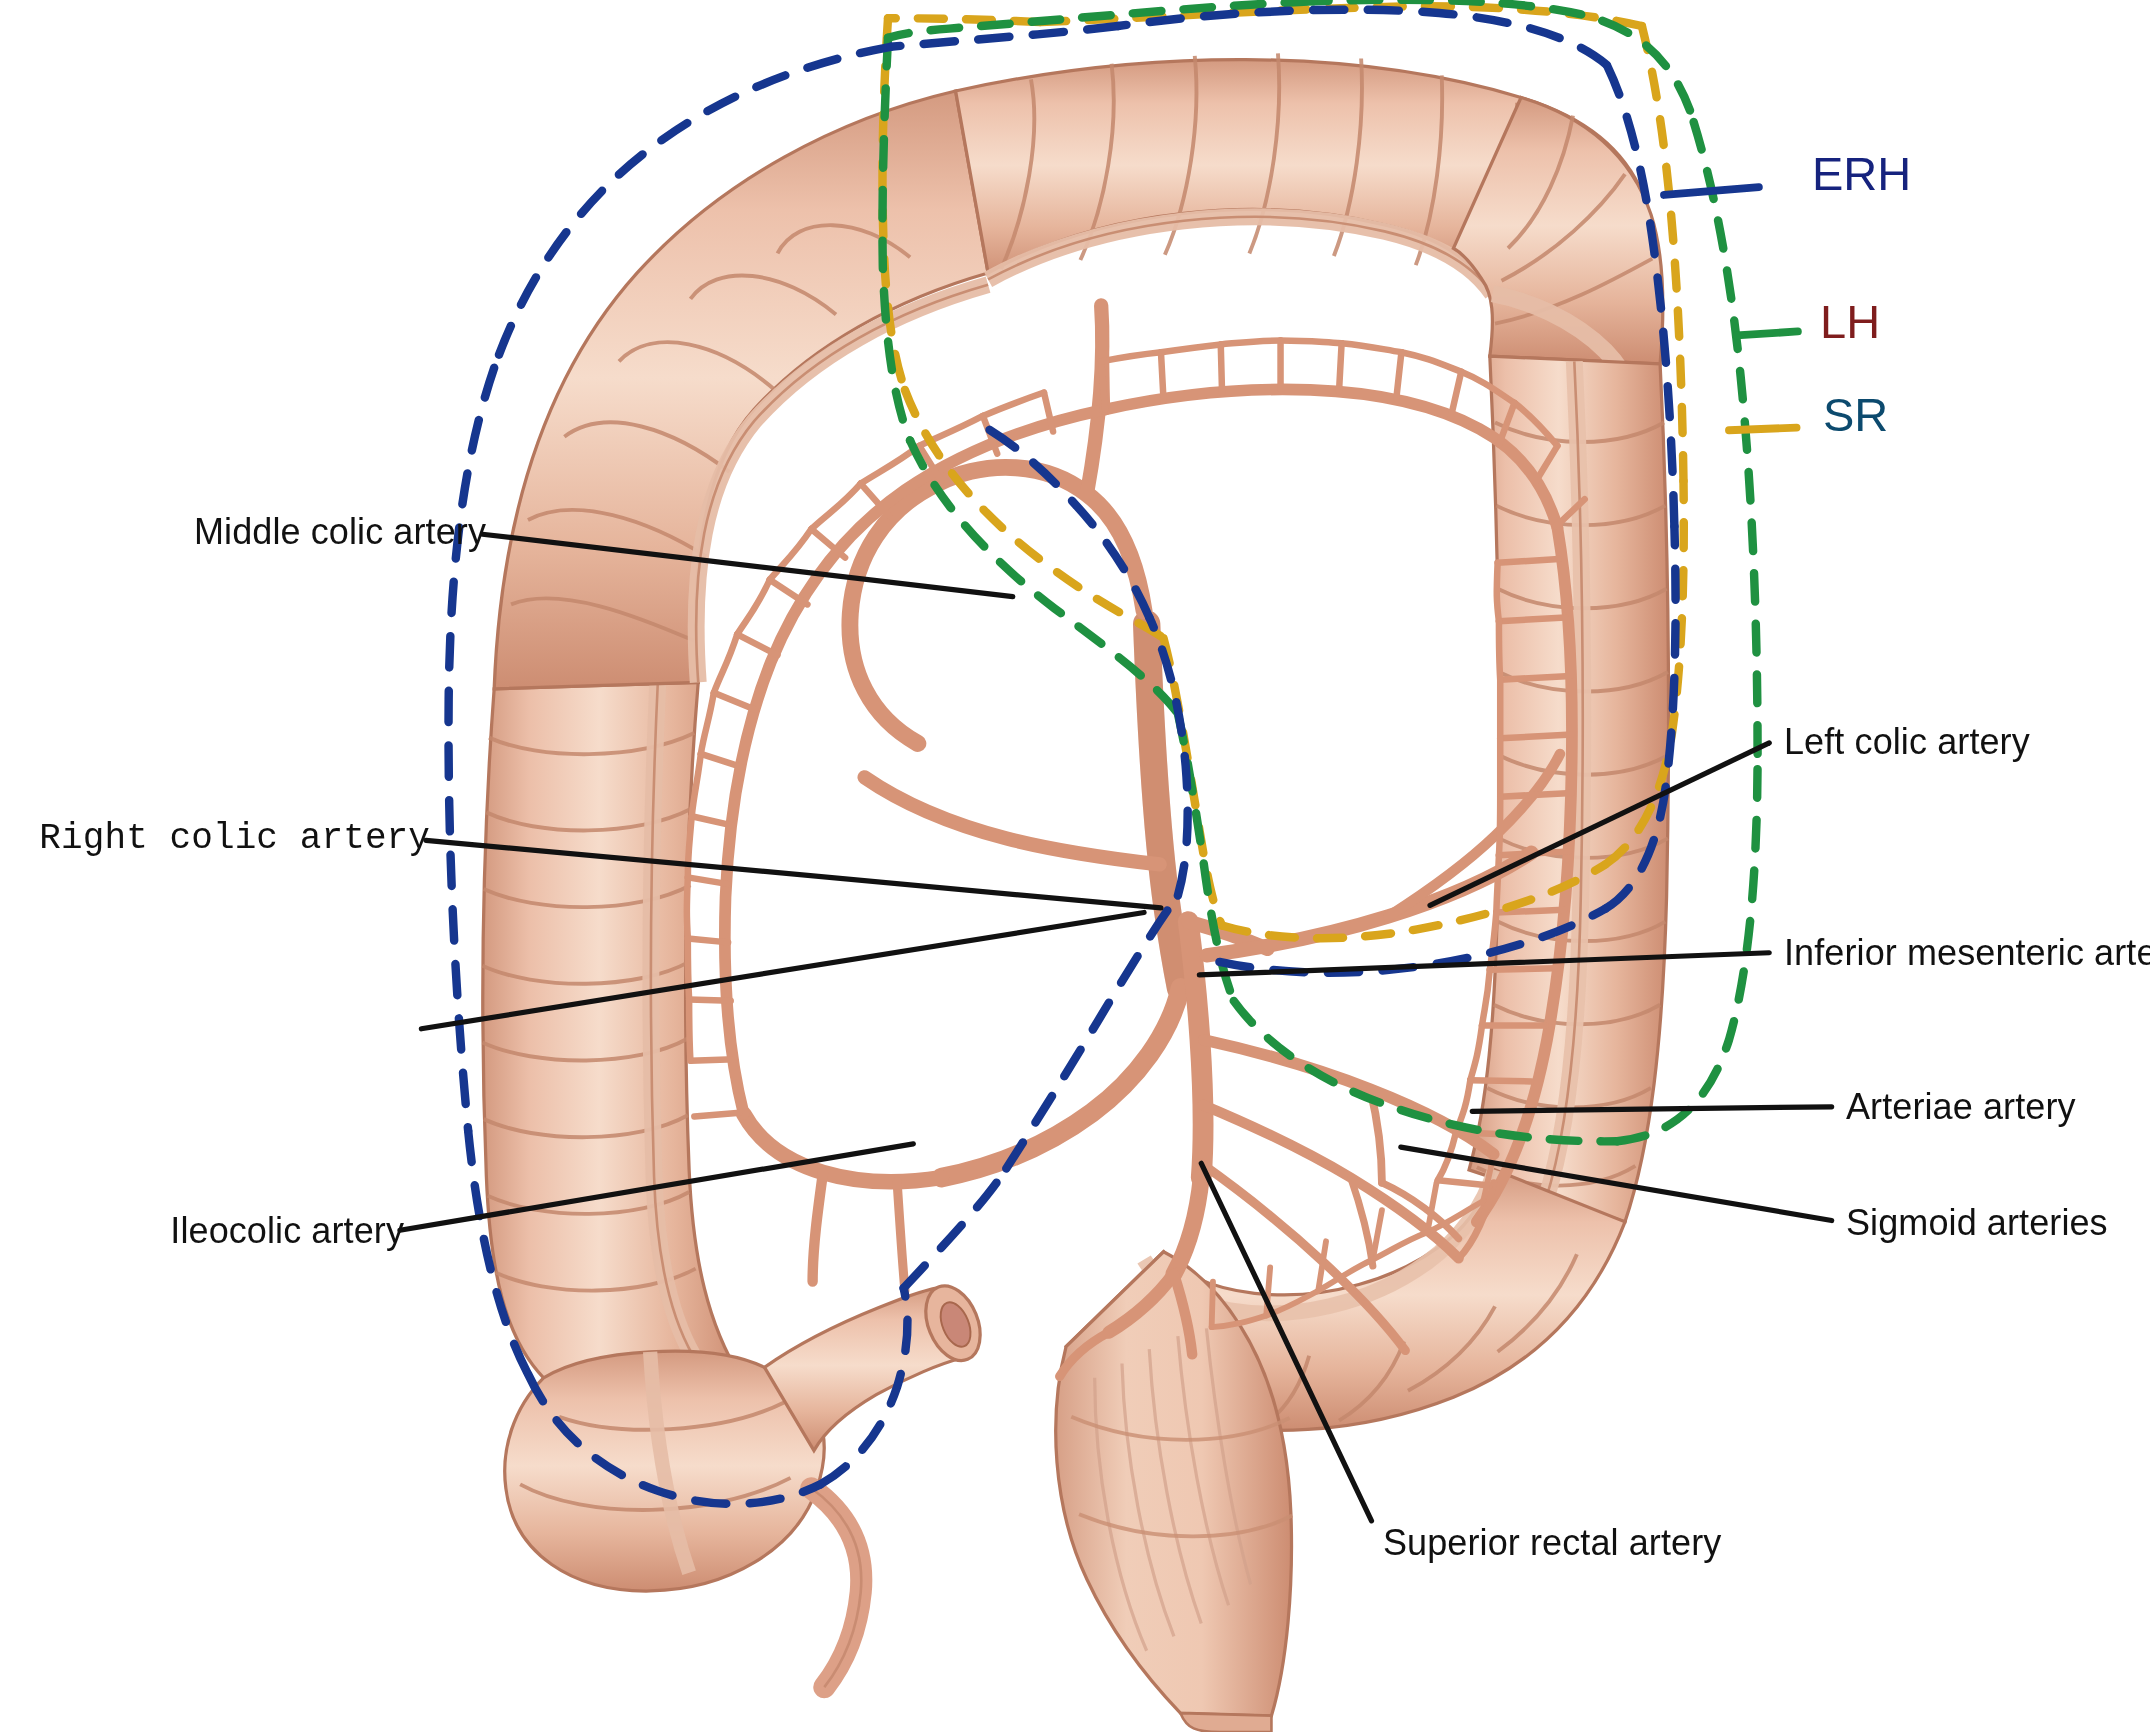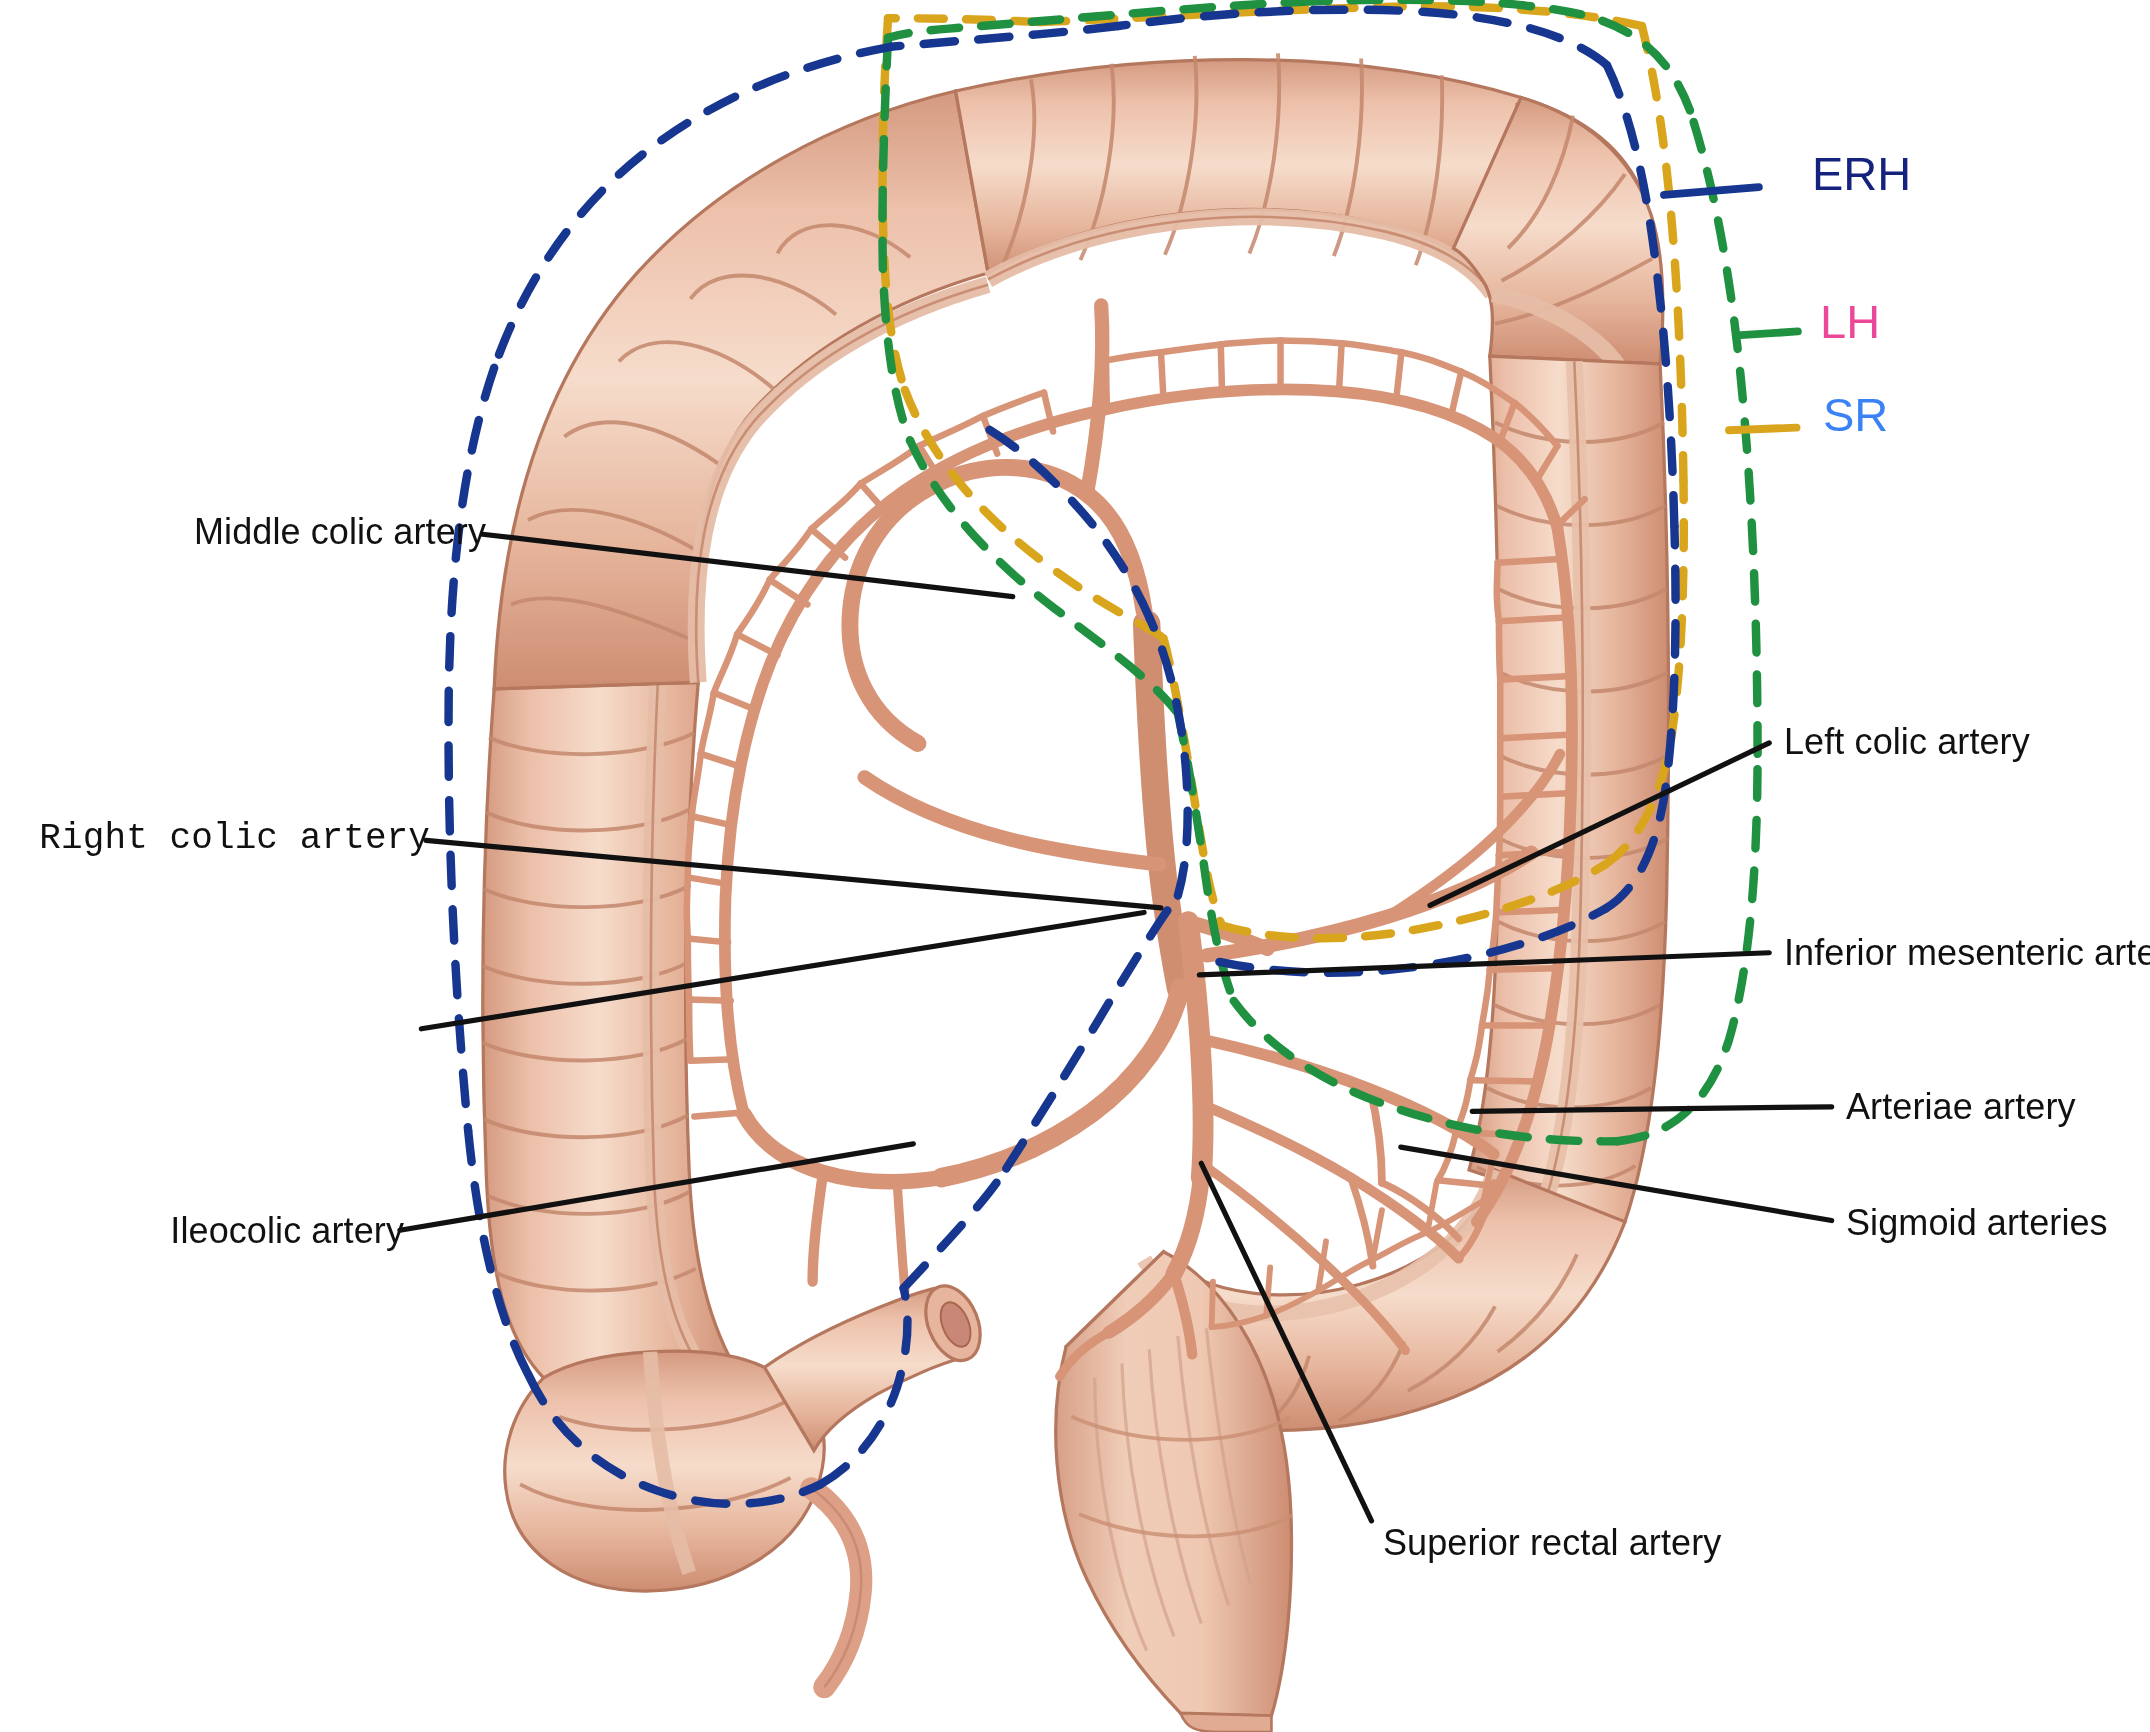--- a/index.html
+++ b/index.html
@@ -5,22 +5,22 @@
 <style>
   html,body{margin:0;padding:0;background:#ffffff;}
   body{font-family:"Liberation Sans", sans-serif;}
   #stage{position:relative;width:2151px;height:1732px;background:#ffffff;overflow:hidden;}
   #art{position:absolute;left:0;top:0;width:2151px;height:1732px;}
   .lbl{position:absolute;font-family:"Liberation Sans", sans-serif;color:#111111;white-space:nowrap;font-size:36px;letter-spacing:0.1px;}
   .lbl.r{text-align:left;}
   .lbl.l{text-align:right;padding-left:19px;}
   .legend{position:absolute;font-family:"Liberation Sans", sans-serif;white-space:nowrap;font-size:47px;font-weight:400;}
   .leg-erh{color:#16237e;margin-left:21px;}
-  .leg-lh{color:#ec4899;}
-  .leg-sr{color:#3b82f6;}
+  .leg-lh{color:#7f1d1d;}
+  .leg-sr{color:#0c4a6e;}
 </style>
 </head>
 <body>
 
 <div id="stage">
 
 <svg id="art" viewBox="0 0 3309 2665" xmlns="http://www.w3.org/2000/svg">
   <defs>
     <linearGradient id="gBowelV" x1="0" y1="0" x2="1" y2="0">
       <stop offset="0%" stop-color="#d49a80"></stop>

